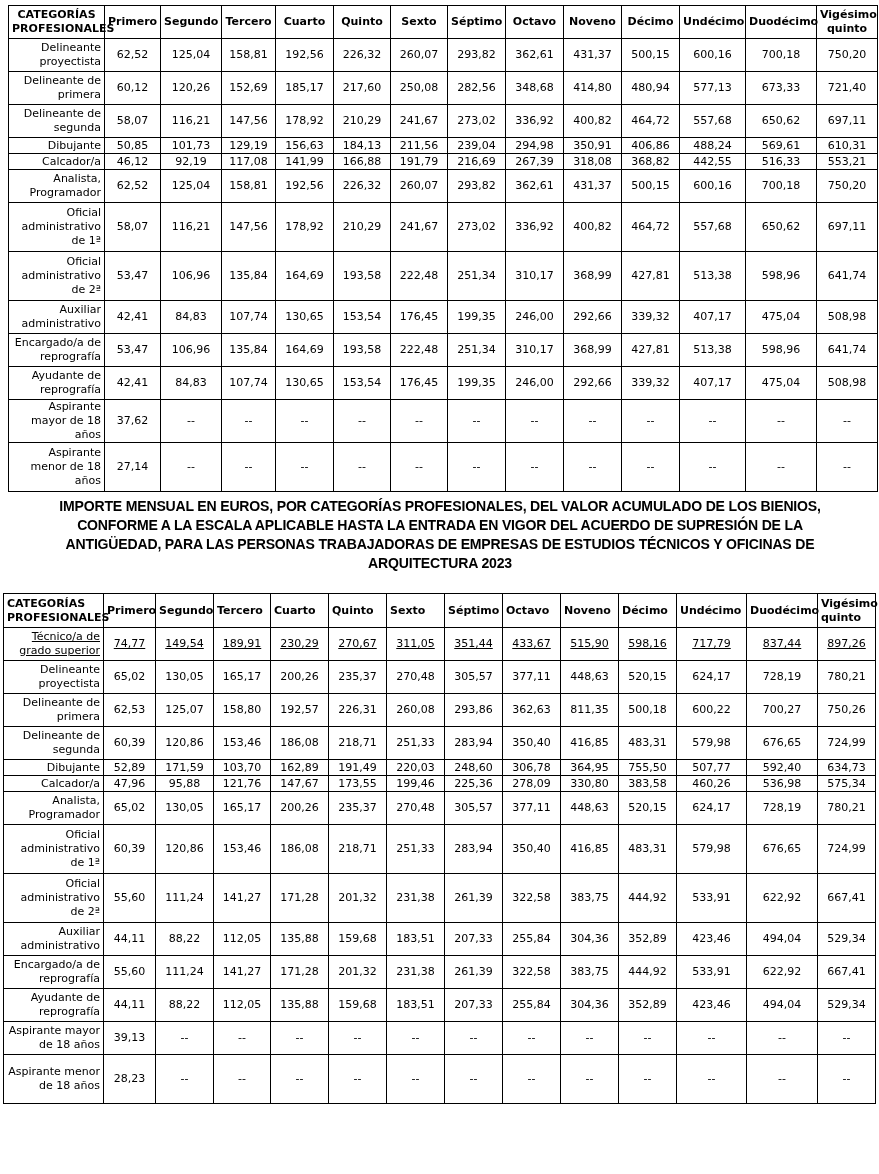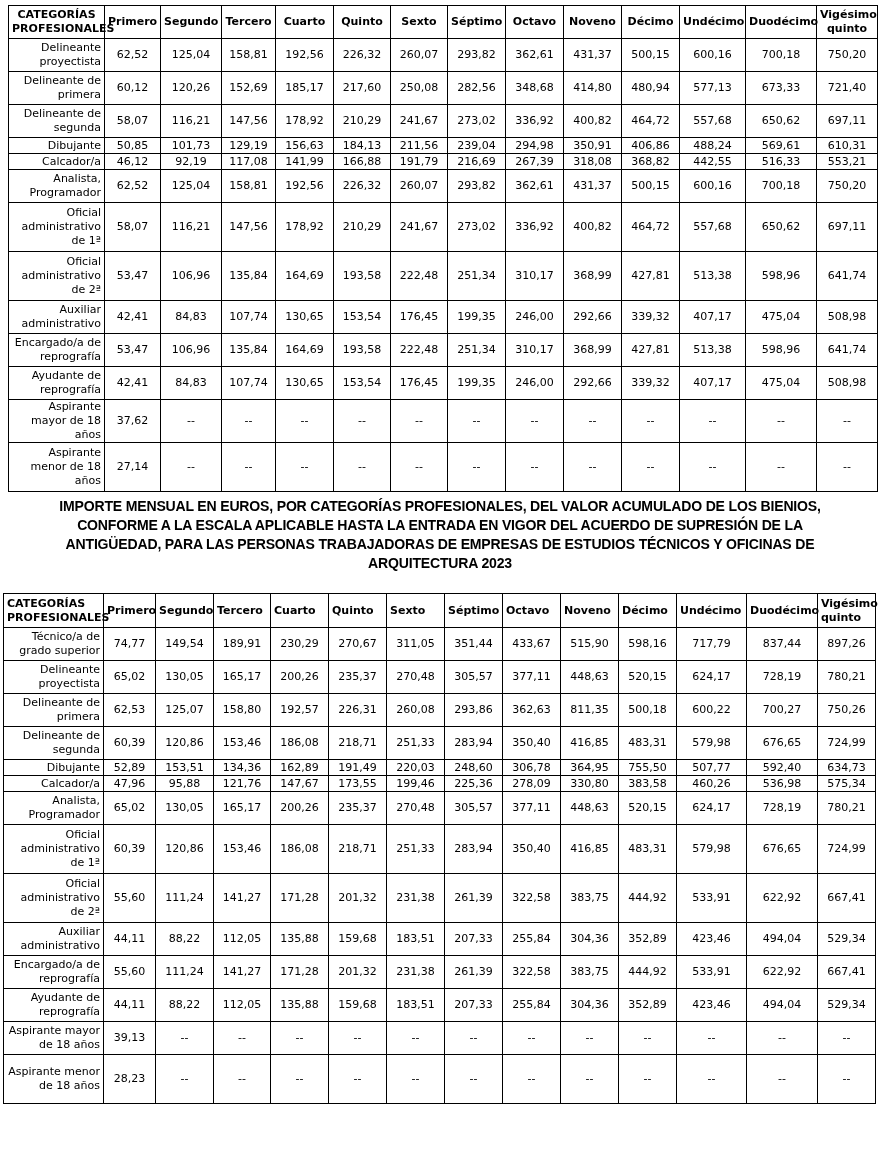--- a/index.html
+++ b/index.html
@@ -297,21 +297,21 @@
         <th>Séptimo</th>
         <th>Octavo</th>
         <th>Noveno</th>
         <th>Décimo</th>
         <th>Undécimo</th>
         <th>Duodécimo</th>
         <th>Vigésimo quinto</th>
       </tr>
     </thead>
   <tbody>
-      <tr style="height: 33px;">
+      <tr style="height: 33px; text-decoration: underline;">
         <td class="cat">Técnico/a de grado superior</td>
         <td class="num">74,77</td>
         <td class="num">149,54</td>
         <td class="num">189,91</td>
         <td class="num">230,29</td>
         <td class="num">270,67</td>
         <td class="num">311,05</td>
         <td class="num">351,44</td>
         <td class="num">433,67</td>
         <td class="num">515,90</td>
@@ -364,22 +364,22 @@
         <td class="num">350,40</td>
         <td class="num">416,85</td>
         <td class="num">483,31</td>
         <td class="num">579,98</td>
         <td class="num">676,65</td>
         <td class="num">724,99</td>
       </tr>
       <tr style="height: 16px;">
         <td class="cat">Dibujante</td>
         <td class="num">52,89</td>
-        <td class="num">153,51</td>
-        <td class="num">134,36</td>
+        <td class="num">171,59</td>
+        <td class="num">103,70</td>
         <td class="num">162,89</td>
         <td class="num">191,49</td>
         <td class="num">220,03</td>
         <td class="num">248,60</td>
         <td class="num">306,78</td>
         <td class="num">364,95</td>
         <td class="num">755,50</td>
         <td class="num">507,77</td>
         <td class="num">592,40</td>
         <td class="num">634,73</td>

